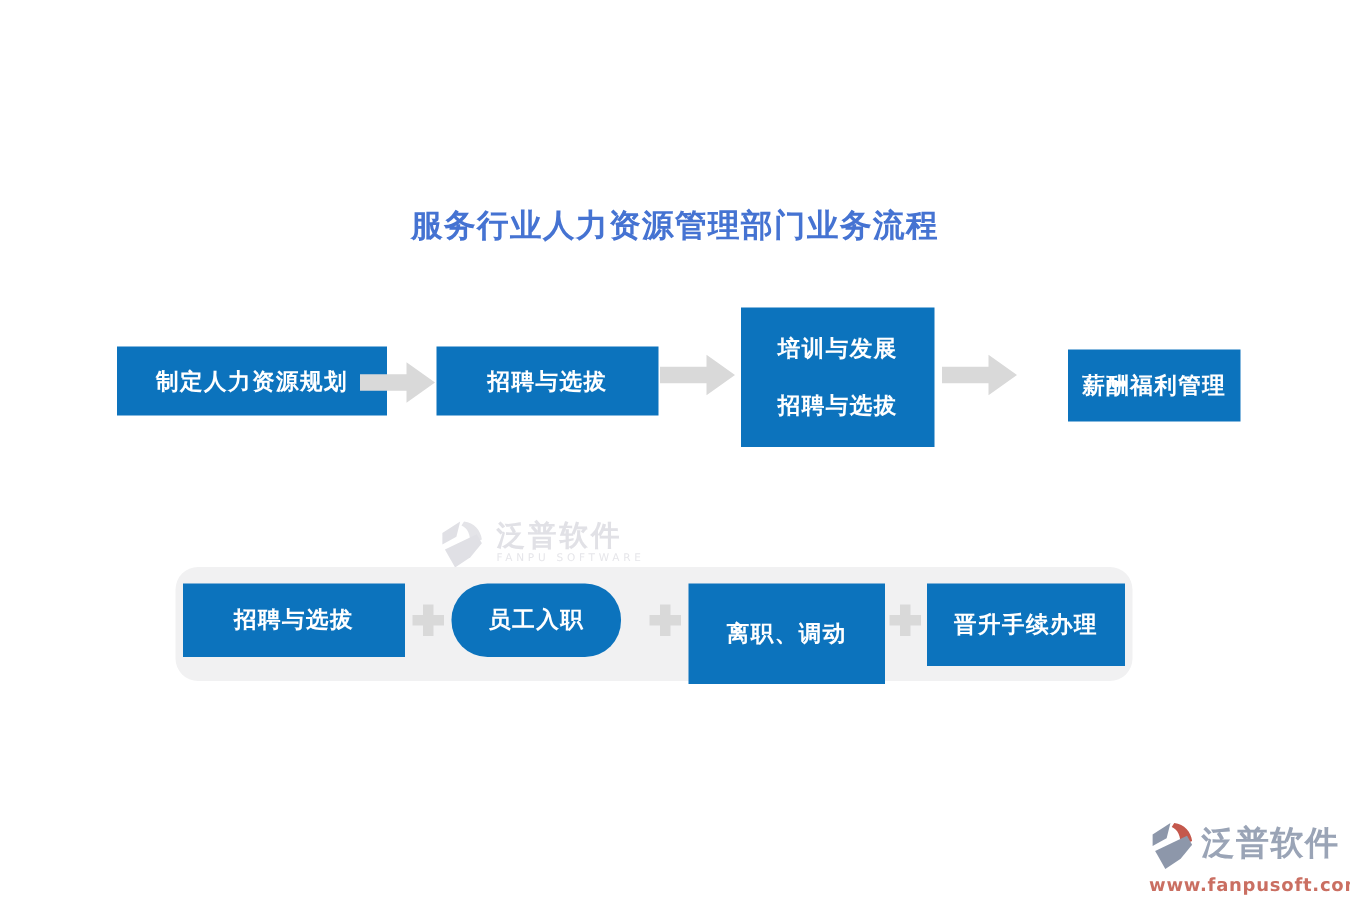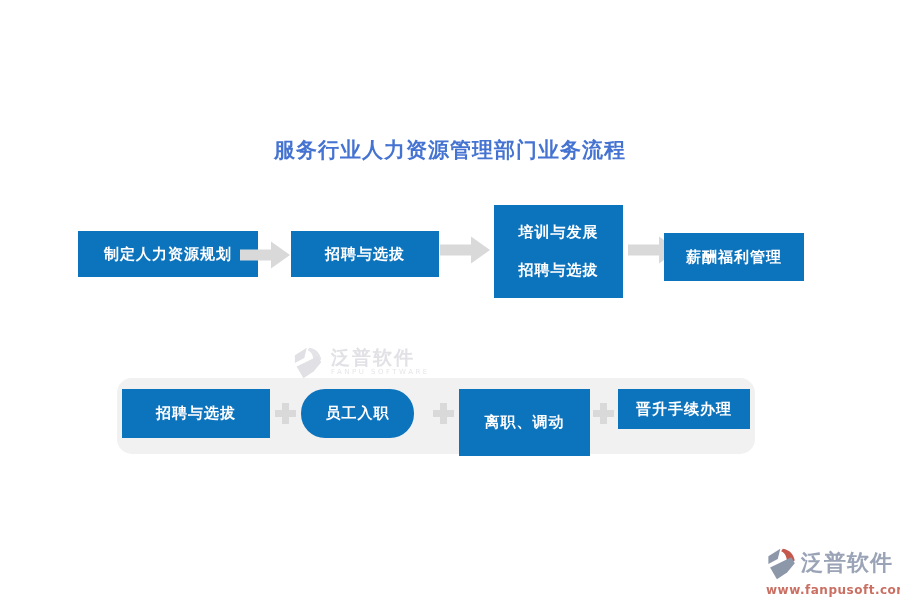--- a/index.html
+++ b/index.html
@@ -55,21 +55,21 @@
 
   <div class="fbox tall" style="left:494px; top:205px; width:129px; height:93px;">
     <span>培训与发展</span>
     <span>招聘与选拔</span>
   </div>
 
   <svg class="arrow" style="left:628px; top:235px;" width="50" height="30" viewBox="0 0 50 30">
     <polygon points="0,9.5 31,9.5 31,1.5 50,15 31,28.5 31,20.5 0,20.5" fill="#d9d9d9"></polygon>
   </svg>
 
-  <div class="fbox" style="left:664px; top:233px; width:140px; height:48px;">薪酬福利管理</div>
+  <div class="fbox" style="left:712px; top:233px; width:115px; height:48px;">薪酬福利管理</div>
 
   <div class="watermark">
     <svg width="33" height="34" viewBox="0 0 36 40">
       <path d="M2,11 L16,2 L13,14 L2,20 Z" fill="#e0e0e5"></path>
       <path d="M19,2 C27,3 32,9 33,16 L24,20 C24,12 22,7 17,5 Z" fill="#e4e4e8"></path>
       <path d="M4,24 L29,12 L33,19 L24,30 L12,38 Z" fill="#e0e0e5"></path>
     </svg>
     <div class="wm-text">
       <div class="wm-name">泛普软件</div>
       <div class="wm-sub">FANPU SOFTWARE</div>
@@ -80,21 +80,21 @@
 
   <div class="fbox" style="left:122px; top:389px; width:148px; height:49px;">招聘与选拔</div>
   <div class="plus" style="left:275px; top:403px;"></div>
 
   <div class="fbox" style="left:301px; top:389px; width:113px; height:49px;border-radius:24px;">员工入职</div>
   <div class="plus" style="left:433px; top:403px;"></div>
 
   <div class="fbox" style="left:459px; top:389px; width:131px; height:67px;">离职、调动</div>
   <div class="plus" style="left:593px; top:403px;"></div>
 
-  <div class="fbox" style="left:618px; top:389px; width:132px; height:40px;">晋升手续办理</div>
+  <div class="fbox" style="left:618px; top:389px; width:132px; height:55px;">晋升手续办理</div>
 
   <div class="footer-logo">
     <div class="fl-row">
       <svg width="32" height="34" viewBox="0 0 36 40">
         <path d="M2,11 L16,2 L13,14 L2,20 Z" fill="#8d97aa"></path>
         <path d="M19,2 C27,3 32,9 33,16 L24,20 C24,12 22,7 17,5 Z" fill="#c4584c"></path>
         <path d="M4,24 L29,12 L33,19 L24,30 L12,38 Z" fill="#8d97aa"></path>
       </svg>
       <div class="fl-name">泛普软件</div>
     </div>

